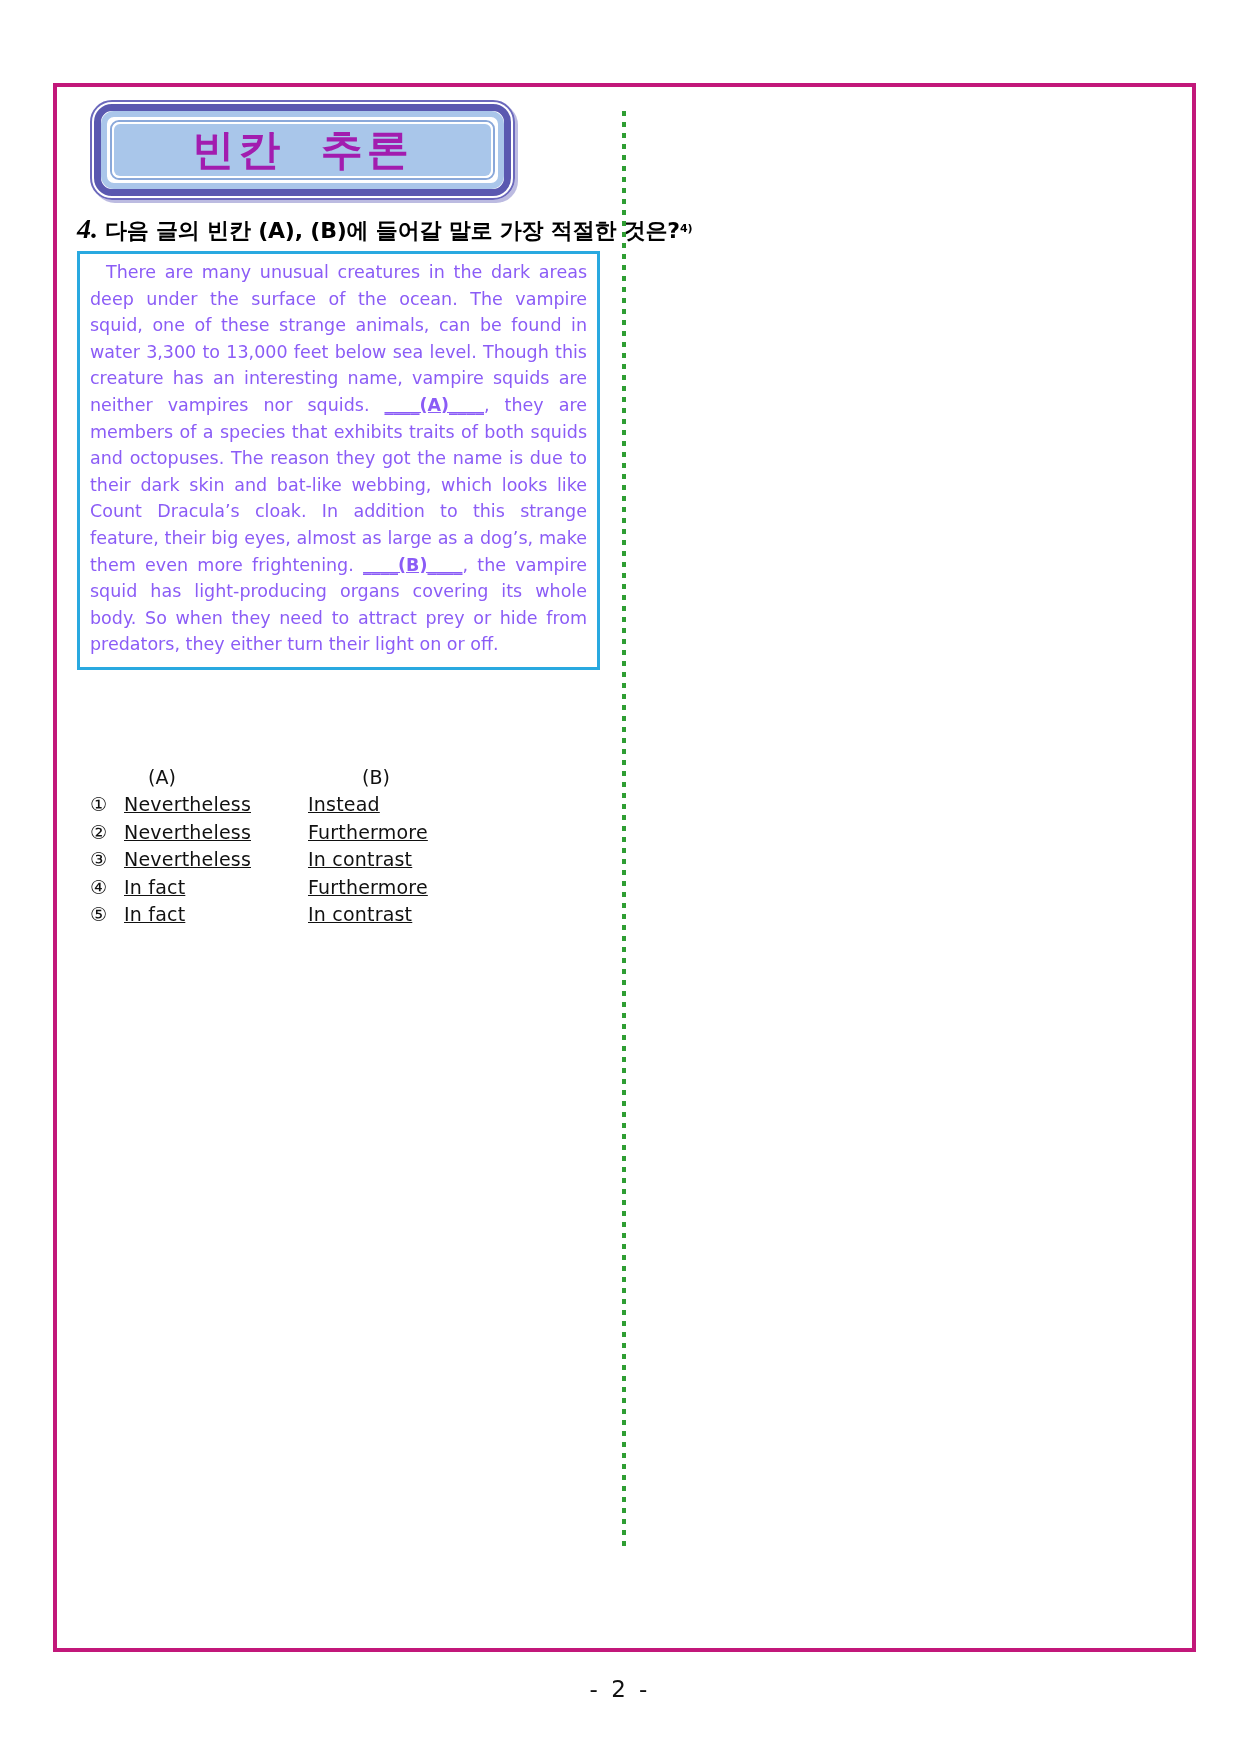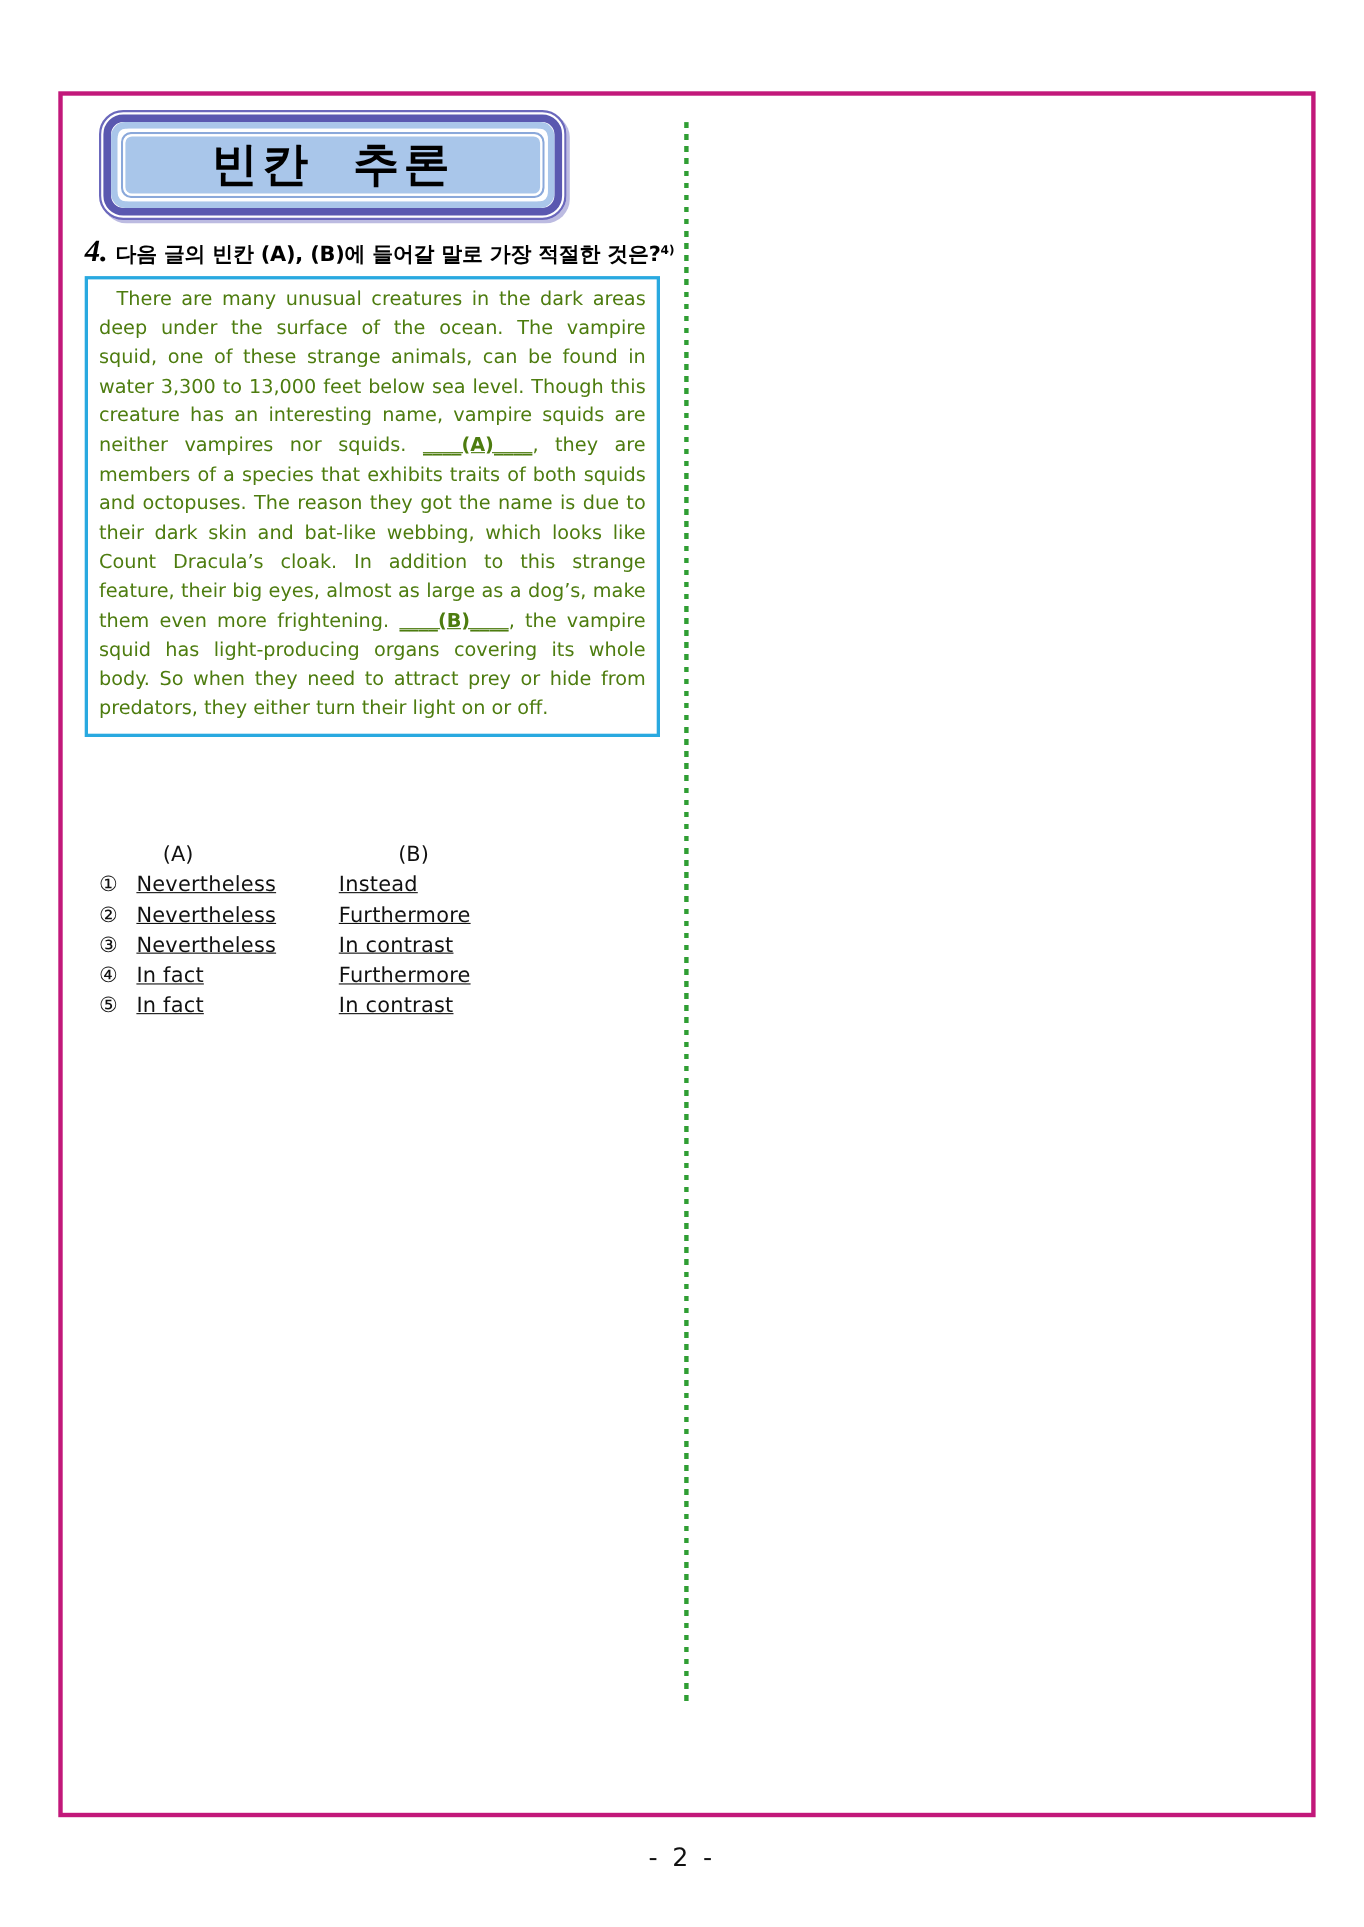--- a/index.html
+++ b/index.html
@@ -18,38 +18,38 @@
   .bo1{border:2px solid #6b68bc;border-radius:22px;padding:2px;
        box-shadow:3px 3px 0 rgba(107,104,188,.45);}
   .bo2{border:7px solid #5a58b0;border-radius:18px;}
   .bo3{border:6px solid #aac6ea;border-radius:13px;}
   .bo4{border:3px solid #ffffff;border-radius:10px;}
   .bo5{border:2px solid #8aa8da;border-radius:9px;}
   .bo6{border:2px solid #ffffff;border-radius:8px;}
   .banner-fill{background:#a9c6ea;border-radius:6px;text-align:center;}
   .banner-title{
     font-size:42px;font-weight:bold;line-height:52px;
-    letter-spacing:4px;word-spacing:18px;color:#000000;
+    letter-spacing:4px;word-spacing:18px;color:#a21caf;
   }
   
   .question-line{position:absolute;left:20px;top:126px;width:540px;white-space:nowrap;}
   .q-num{
     font-family:"Liberation Serif","DejaVu Serif",serif;
     font-style:italic;font-weight:bold;font-size:28px;margin-right:7px;
   }
-  .q-text{font-size:19px;font-weight:600;letter-spacing:-0.2px;}
+  .q-text{font-size:22px;font-weight:600;letter-spacing:-0.2px;}
   .q-sup{vertical-align:super;font-size:11px;font-weight:600;}
   
   .passage-box{
     position:absolute;left:20px;top:164px;width:497px;
     border:3px solid #29a9e0;padding:5px 10px 9px 10px;background:#fff;
   }
   .passage-text{
     margin:0;font-size:17.5px;line-height:26.6px;text-align:justify;
-    color:#4d7c0f;text-indent:16px;
+    color:#8b5cf6;text-indent:16px;
   }
   .blank{font-weight:bold;text-decoration:underline;}
   
   .choices{position:absolute;left:33px;top:676px;width:470px;font-size:19px;color:#111;}
   .choices-header{position:relative;height:28px;line-height:28px;}
   .header-a{position:absolute;left:58px;}
   .header-b{position:absolute;left:272px;}
   .choice-row{display:grid;grid-template-columns:34px 184px auto;height:27.6px;line-height:27.6px;}
   .choice-marker{font-size:19px;}
   .choice-a,.choice-b{letter-spacing:0.2px;text-decoration:underline;}

